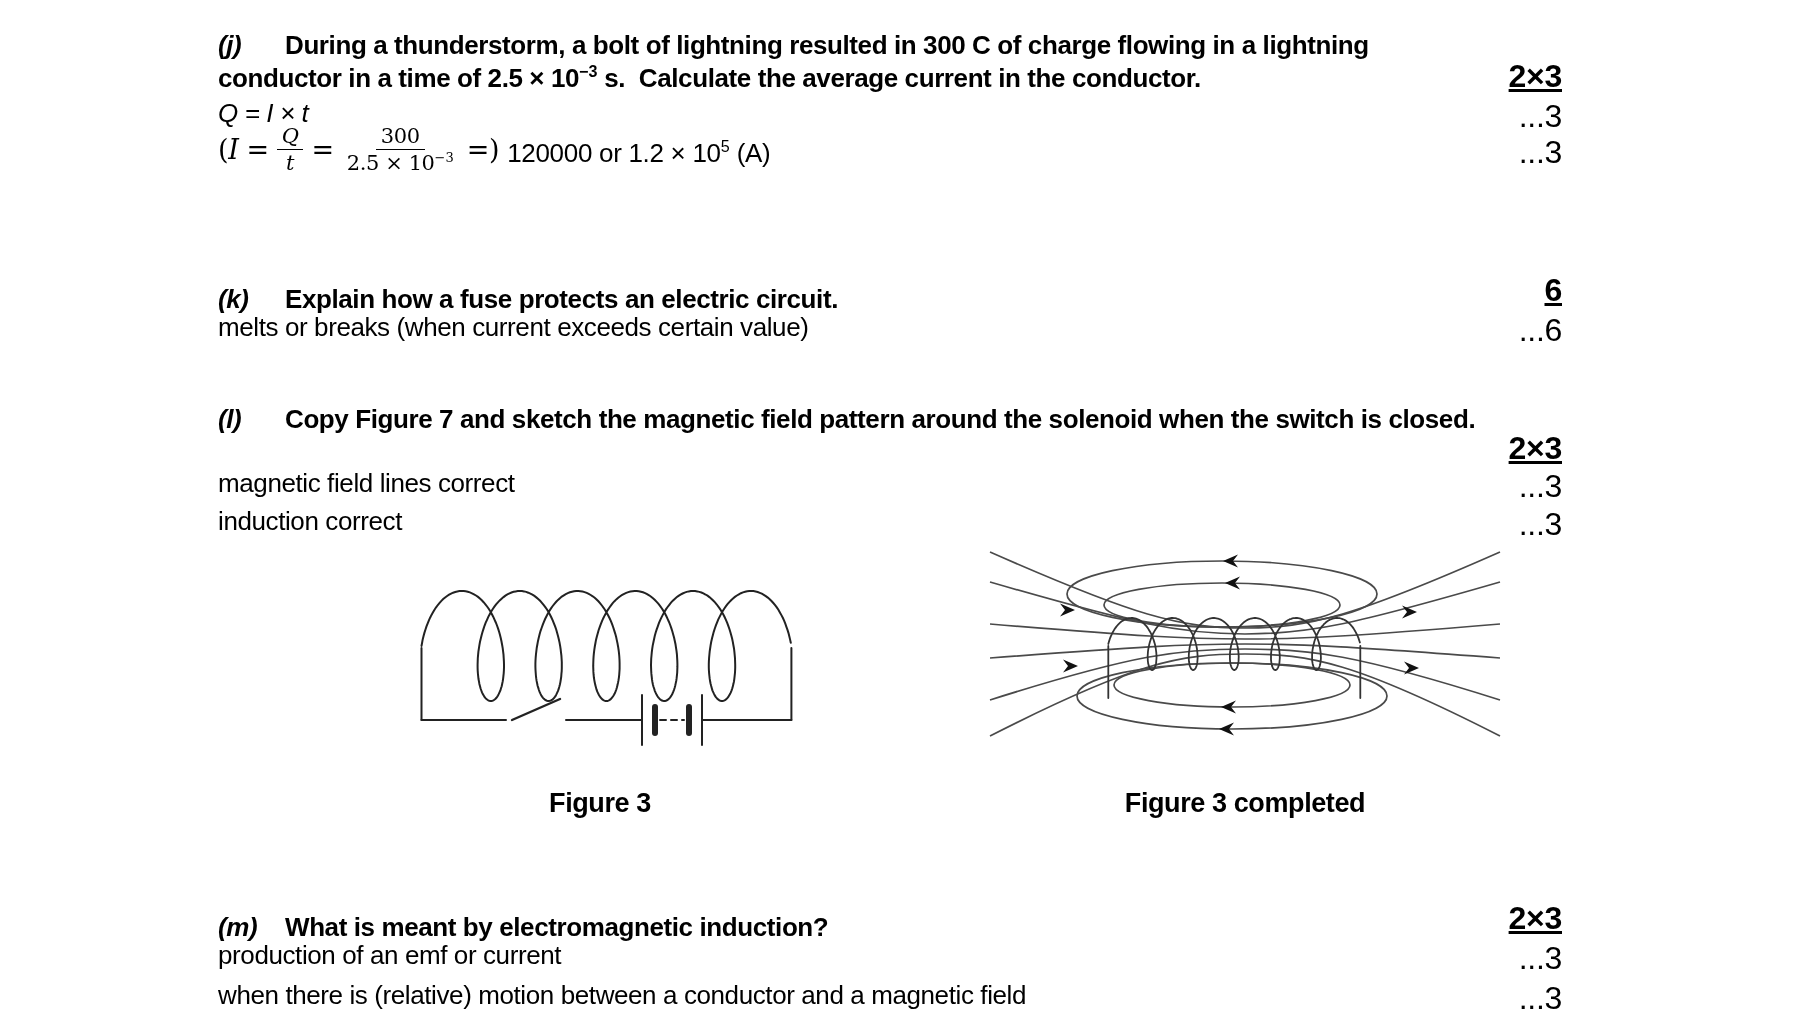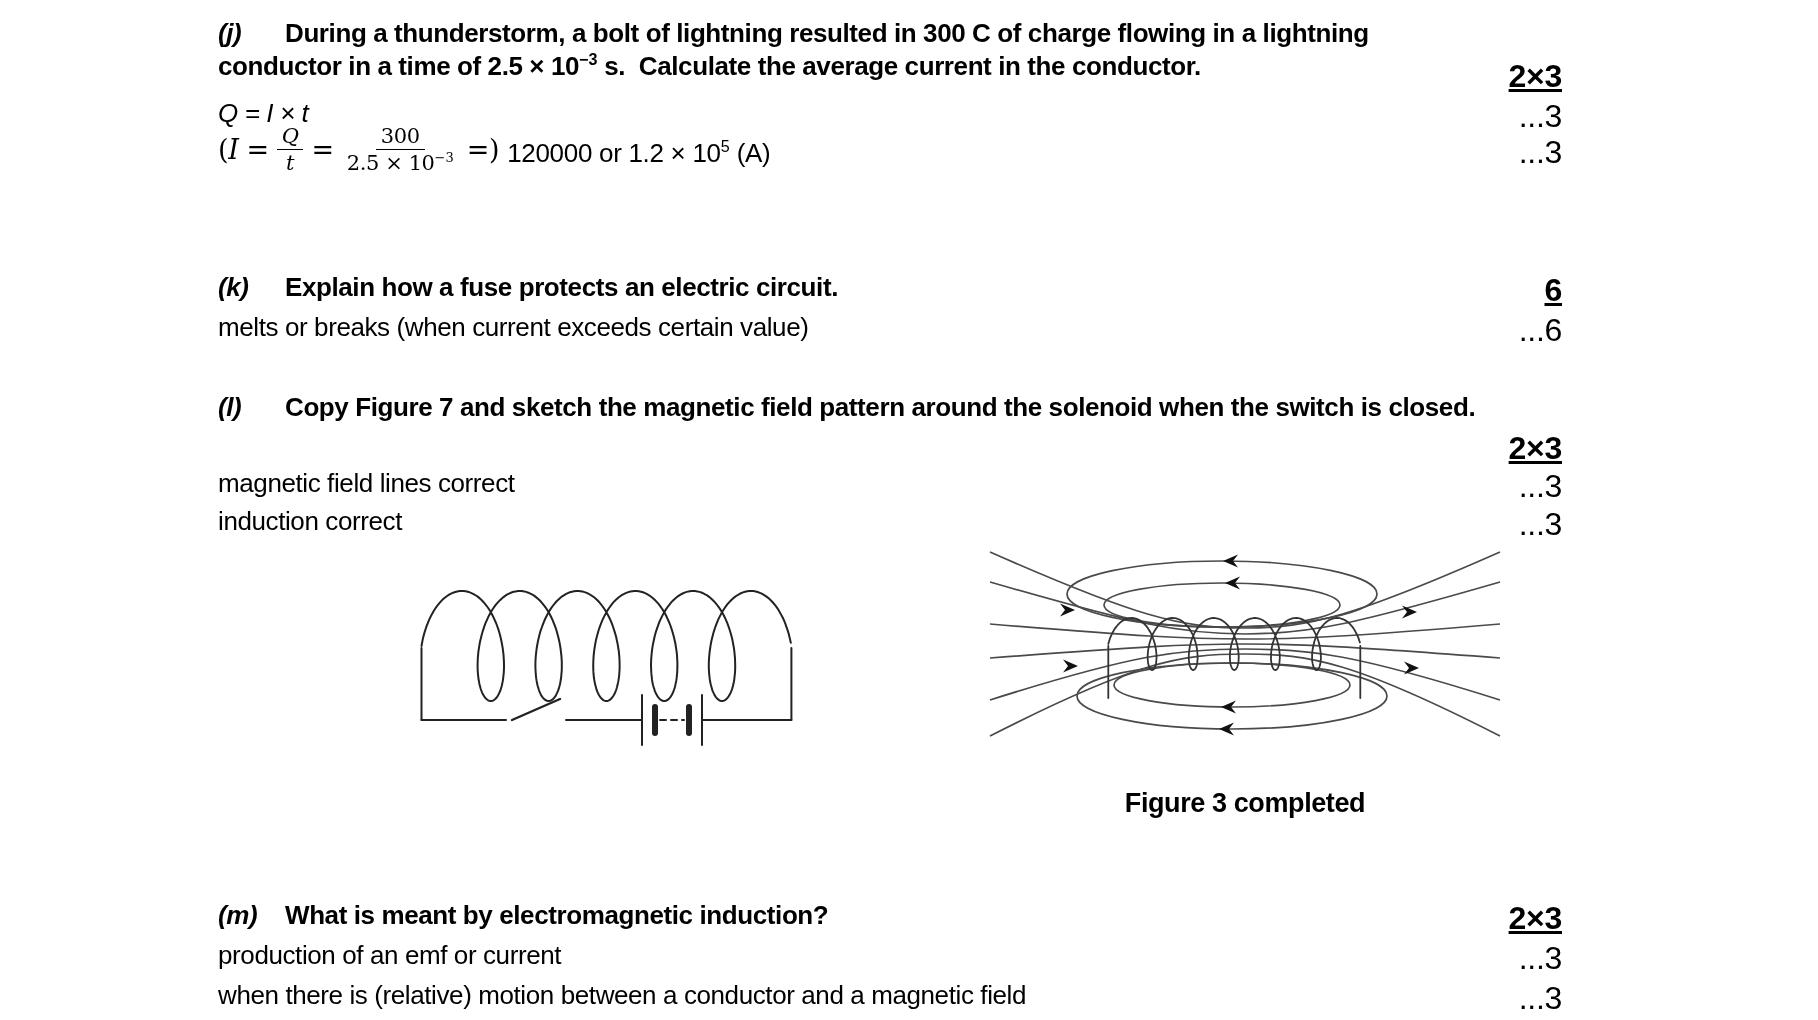--- a/index.html
+++ b/index.html
@@ -1,21 +1,21 @@
 <!DOCTYPE html>
 <html><head>
 <meta charset="utf-8">
 <style>
   html,body{margin:0;padding:0;background:#ffffff;}
   .page{
     position:relative;width:1818px;height:1020px;background:#ffffff;
     font-family:"Liberation Sans",sans-serif;color:#000;overflow:hidden;
   }
   .r{position:absolute;left:218px;white-space:pre;font-size:26px;letter-spacing:-0.4px;line-height:30px;}
-  .b{font-weight:700;}
+  .b{font-weight:700;margin-top:12px;}
   .lbl{display:inline-block;width:67px;font-weight:700;font-style:italic;}
   .mk{position:absolute;right:256px;text-align:right;font-size:32px;letter-spacing:-0.3px;}
   .mkt{font-weight:700;text-decoration:underline;}
   sup.s{vertical-align:super;font-size:0.62em;letter-spacing:0;}
   
   .math{font-family:"DejaVu Serif","Liberation Serif",serif;font-size:27px;display:flex;align-items:center;gap:8px;}
   .mi{font-style:italic;}
   .frac{display:inline-flex;flex-direction:column;align-items:center;font-size:21px;line-height:1.15;}
   .frac .num{border-bottom:1.8px solid #000;padding:0 5px 1px 5px;text-align:center;}
   .frac .den{padding:1px 5px 0 5px;text-align:center;}
@@ -99,20 +99,21 @@
       <path d="M238,13 L253,6.5 L248,13 L253,19.5 Z" fill="#111" stroke="none"></path>
       <path d="M240,35 L255,28.5 L250,35 L255,41.5 Z" fill="#111" stroke="none"></path>
       <path d="M236,159 L251,152.5 L246,159 L251,165.5 Z" fill="#111" stroke="none"></path>
       <path d="M234,181 L249,174.5 L244,181 L249,187.5 Z" fill="#111" stroke="none"></path>
       <path d="M90,62 L75,55.5 L80,62 L75,68.5 Z" fill="#111" stroke="none"></path>
       <path d="M93,118 L78,111.5 L83,118 L78,124.5 Z" fill="#111" stroke="none"></path>
       <path d="M432,64 L417,57.5 L422,64 L417,70.5 Z" fill="#111" stroke="none"></path>
       <path d="M434,120 L419,113.5 L424,120 L419,126.5 Z" fill="#111" stroke="none"></path>
     </svg>
 
+  <div class="cap" style="left:400px;width:400px">Figure 3</div>
   <div class="cap" style="left:985px;width:520px">Figure 3 completed</div>
 
   <div class="r b" style="top:900px"><span class="lbl">(m)</span><span>What is meant by electromagnetic induction?</span></div>
   <div class="mk mkt" style="top:900px">2×3</div>
 
   <div class="r" style="top:940px">production of an emf or current</div>
   <div class="mk" style="top:940px">...3</div>
 
   <div class="r" style="top:980px">when there is (relative) motion between a conductor and a magnetic field</div>
   <div class="mk" style="top:980px">...3</div>

